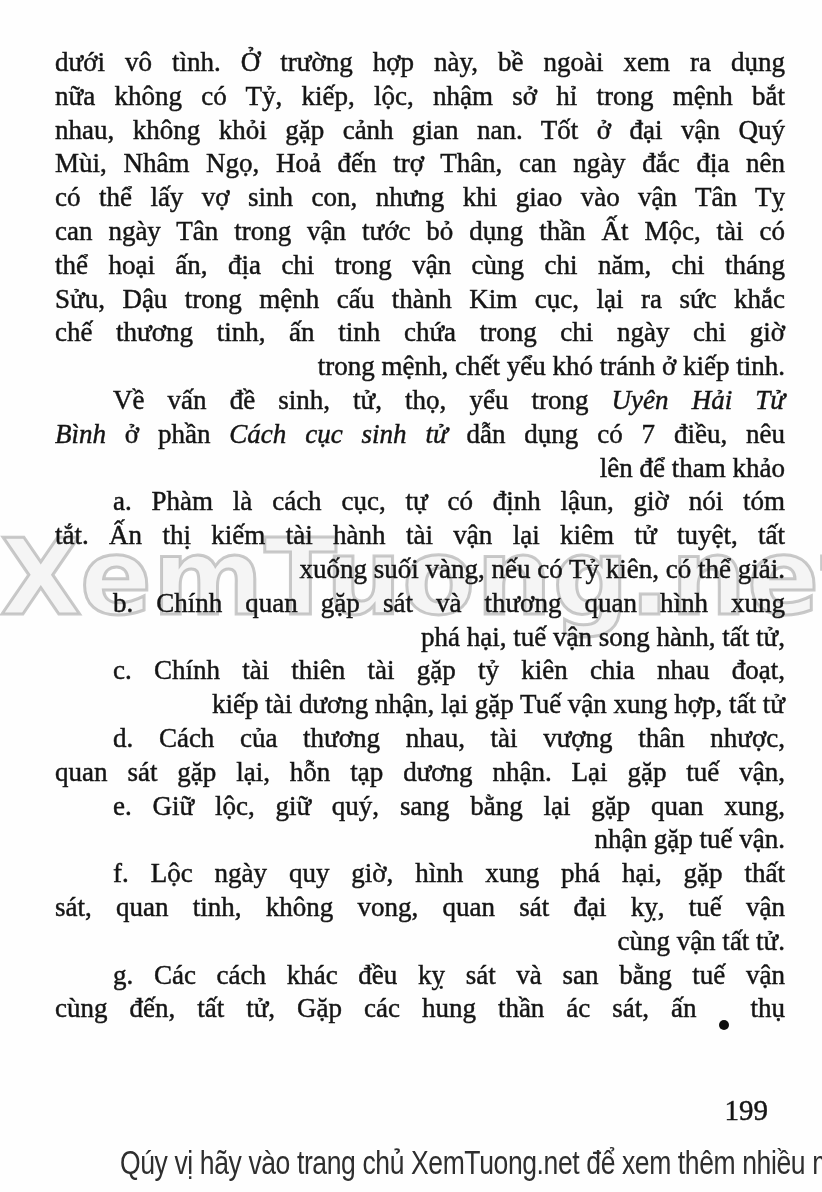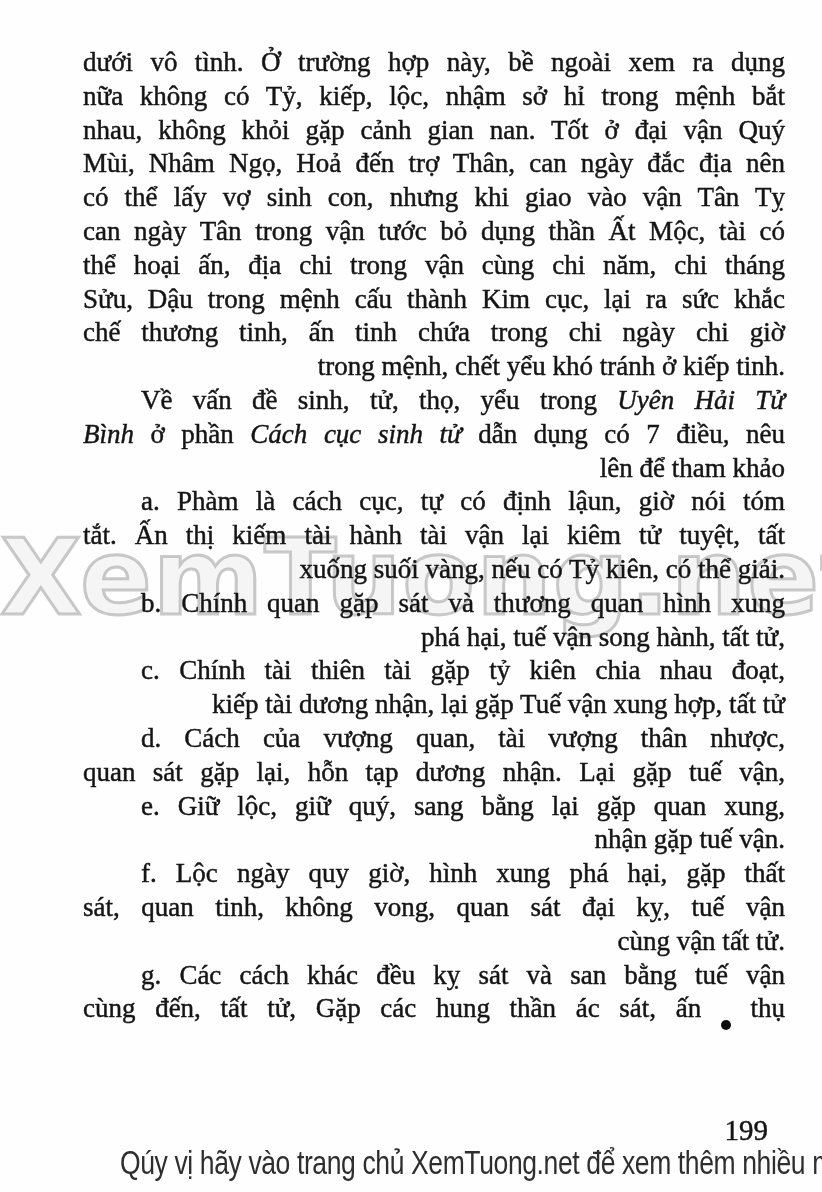--- a/index.html
+++ b/index.html
@@ -24,21 +24,20 @@
     -webkit-text-stroke: 3px rgba(150,150,150,0.50);
     z-index: 0;
     white-space: nowrap;
     pointer-events: none;
     user-select: none;
   }
   .textblock {
     position: absolute;
     top: 46px; left: 55px; right: 37px;
     z-index: 1;
-    margin-left: 28px;
   }
   .ln {
     font-size: 27px;
     line-height: 33.8px;
     height: 33.8px;
     white-space: normal;
     -webkit-text-stroke: 0.45px #151515;
   }
   .j { text-align: justify; text-align-last: justify; }
   .last { text-align: right; }
@@ -50,21 +49,20 @@
     background: #0e0e0e;
     border-radius: 50%;
     vertical-align: -13px;
   }
   .page-number {
     position: absolute;
     top: 1094px;
     right: 54px;
     font-size: 29px;
     z-index: 1;
-    margin-top: 20px;
     -webkit-text-stroke: 0.45px #151515;
   }
   .footer {
     position: absolute;
     left: 0; right: 0; top: 1143px;
     text-align: center;
     z-index: 1;
   }
   .footer-text {
     display: inline-block;
@@ -103,21 +101,21 @@
     <div class="ln j ind">a. Phàm là cách cục, tự có định lậun, giờ nói tóm</div>
     <div class="ln j">tắt. Ấn thị kiếm tài hành tài vận lại kiêm tử tuyệt, tất</div>
     <div class="ln last">xuống suối vàng, nếu có Tỷ kiên, có thể giải.</div>
 
     <div class="ln j ind">b. Chính quan gặp sát và thương quan hình xung</div>
     <div class="ln last">phá hại, tuế vận song hành, tất tử,</div>
 
     <div class="ln j ind">c. Chính tài thiên tài gặp tỷ kiên chia nhau đoạt,</div>
     <div class="ln last">kiếp tài dương nhận, lại gặp Tuế vận xung hợp, tất tử</div>
 
-    <div class="ln j ind">d. Cách của vượng quan, tài vượng thân nhược,</div>
+    <div class="ln j ind">d. Cách của thương nhau, tài vượng thân nhược,</div>
     <div class="ln j">quan sát gặp lại, hỗn tạp dương nhận. Lại gặp tuế vận,</div>
 
     <div class="ln j ind">e. Giữ lộc, giữ quý, sang bằng lại gặp quan xung,</div>
     <div class="ln last">nhận gặp tuế vận.</div>
 
     <div class="ln j ind">f. Lộc ngày quy giờ, hình xung phá hại, gặp thất</div>
     <div class="ln j">sát, quan tinh, không vong, quan sát đại kỵ, tuế vận</div>
     <div class="ln last">cùng vận tất tử.</div>
 
     <div class="ln j ind">g. Các cách khác đều kỵ sát và san bằng tuế vận</div>

